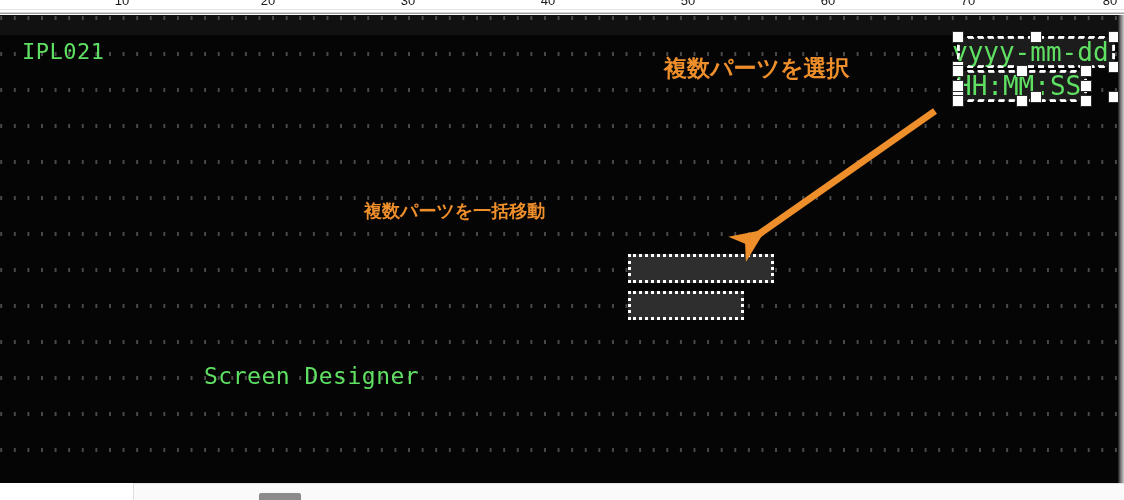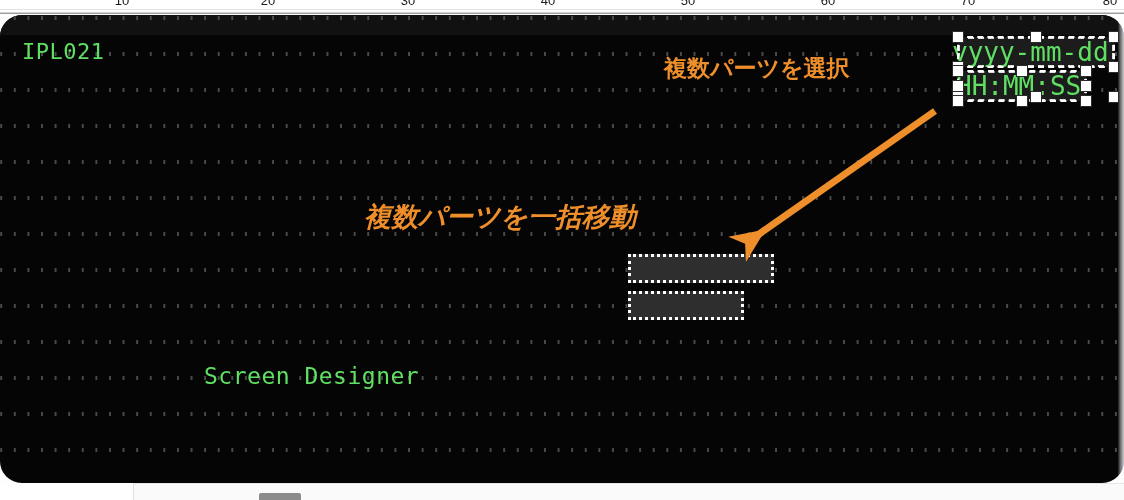--- a/index.html
+++ b/index.html
@@ -18,21 +18,21 @@
     font-family:"Liberation Sans", sans-serif; font-size:13px; color:#1a1a1a;
     letter-spacing:0px; white-space:nowrap;
   }
   .ruler-sep1 { position:absolute; left:0; top:9px; width:1124px; height:1px; background:#e2e2e2; }
   .ruler-sep2 { position:absolute; left:0; top:12px; width:1124px; height:3px;
     background:linear-gradient(to bottom,#f2f2f2,#9a9a9a 45%,#c8c8c8); }
 
   
   .canvas-wrap {
     position:absolute; left:0; top:15px; width:1124px; height:468px;
-    background:#c4b5fd; overflow:hidden;border-radius:22px;
+    background:#c4b5fd; overflow:hidden;
   }
   .canvas {
     position:absolute; left:0; top:0; width:1118px; height:468px;
     background:#050505; overflow:hidden;
   }
   .canvas-dark-band {
     position:absolute; left:0; top:0; width:1118px; height:20px; background:#111111;
   }
   
   .grid-minor, .grid-major {
@@ -175,21 +175,21 @@
       <svg class="arrow-svg" viewBox="0 0 1118 468" preserveAspectRatio="none">
         <defs>
           <marker id="ah" markerWidth="5" markerHeight="5" refX="2.4" refY="2.5" orient="auto" markerUnits="strokeWidth">
             <path d="M 5,0.3 L 0,2.5 L 5,4.7 L 3.6,2.5 Z" fill="#ef8f2b"></path>
           </marker>
         </defs>
         <line x1="935" y1="96" x2="752" y2="224" stroke="#ef8f2b" stroke-width="7" marker-end="url(#ah)"></line>
       </svg>
 
       <div class="annot" style="left:664px; top:38px; font-size:23px;">複数パーツを選択</div>
-      <div class="annot" style="left:364px; top:184px; font-size:27px;font-style:italic;">複数パーツを一括移動</div>
+      <div class="annot" style="left:364px; top:184px; font-size:18px;">複数パーツを一括移動</div>
 
     </div>
     <div class="canvas-right-strip"></div>
   </div>
 
   <div class="bottom-panel">
     <div class="bp-left">
       <div class="bp-left-text"></div>
     </div>
     <div class="bp-right">

